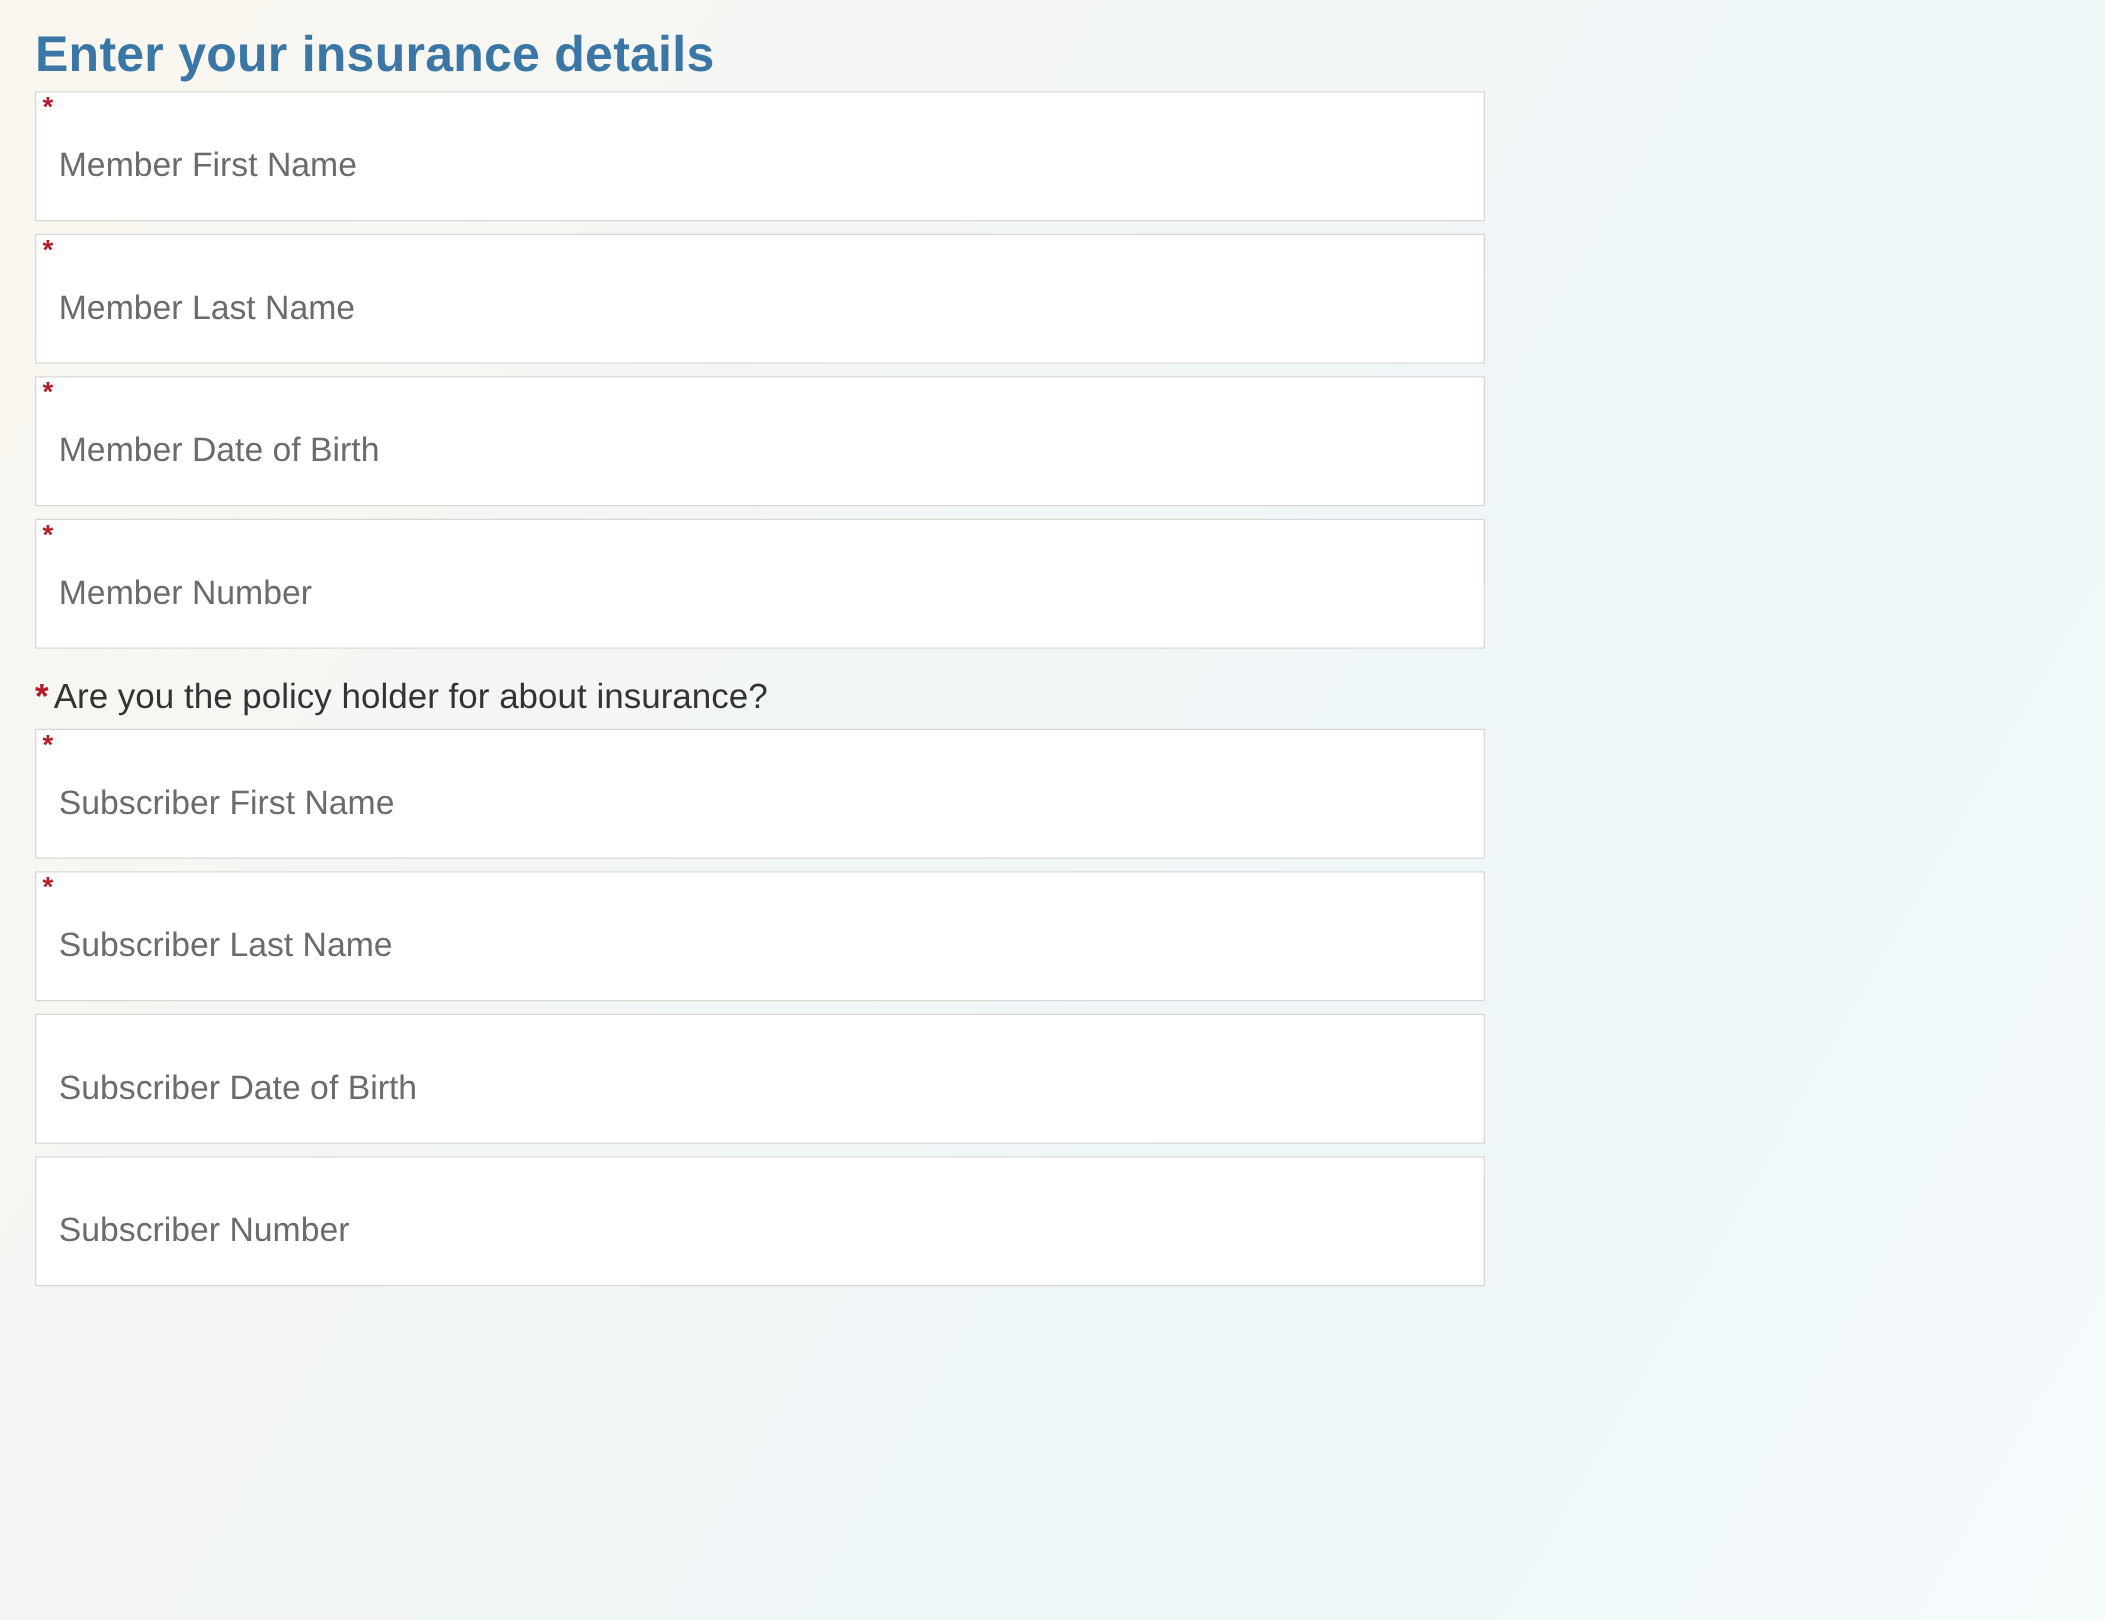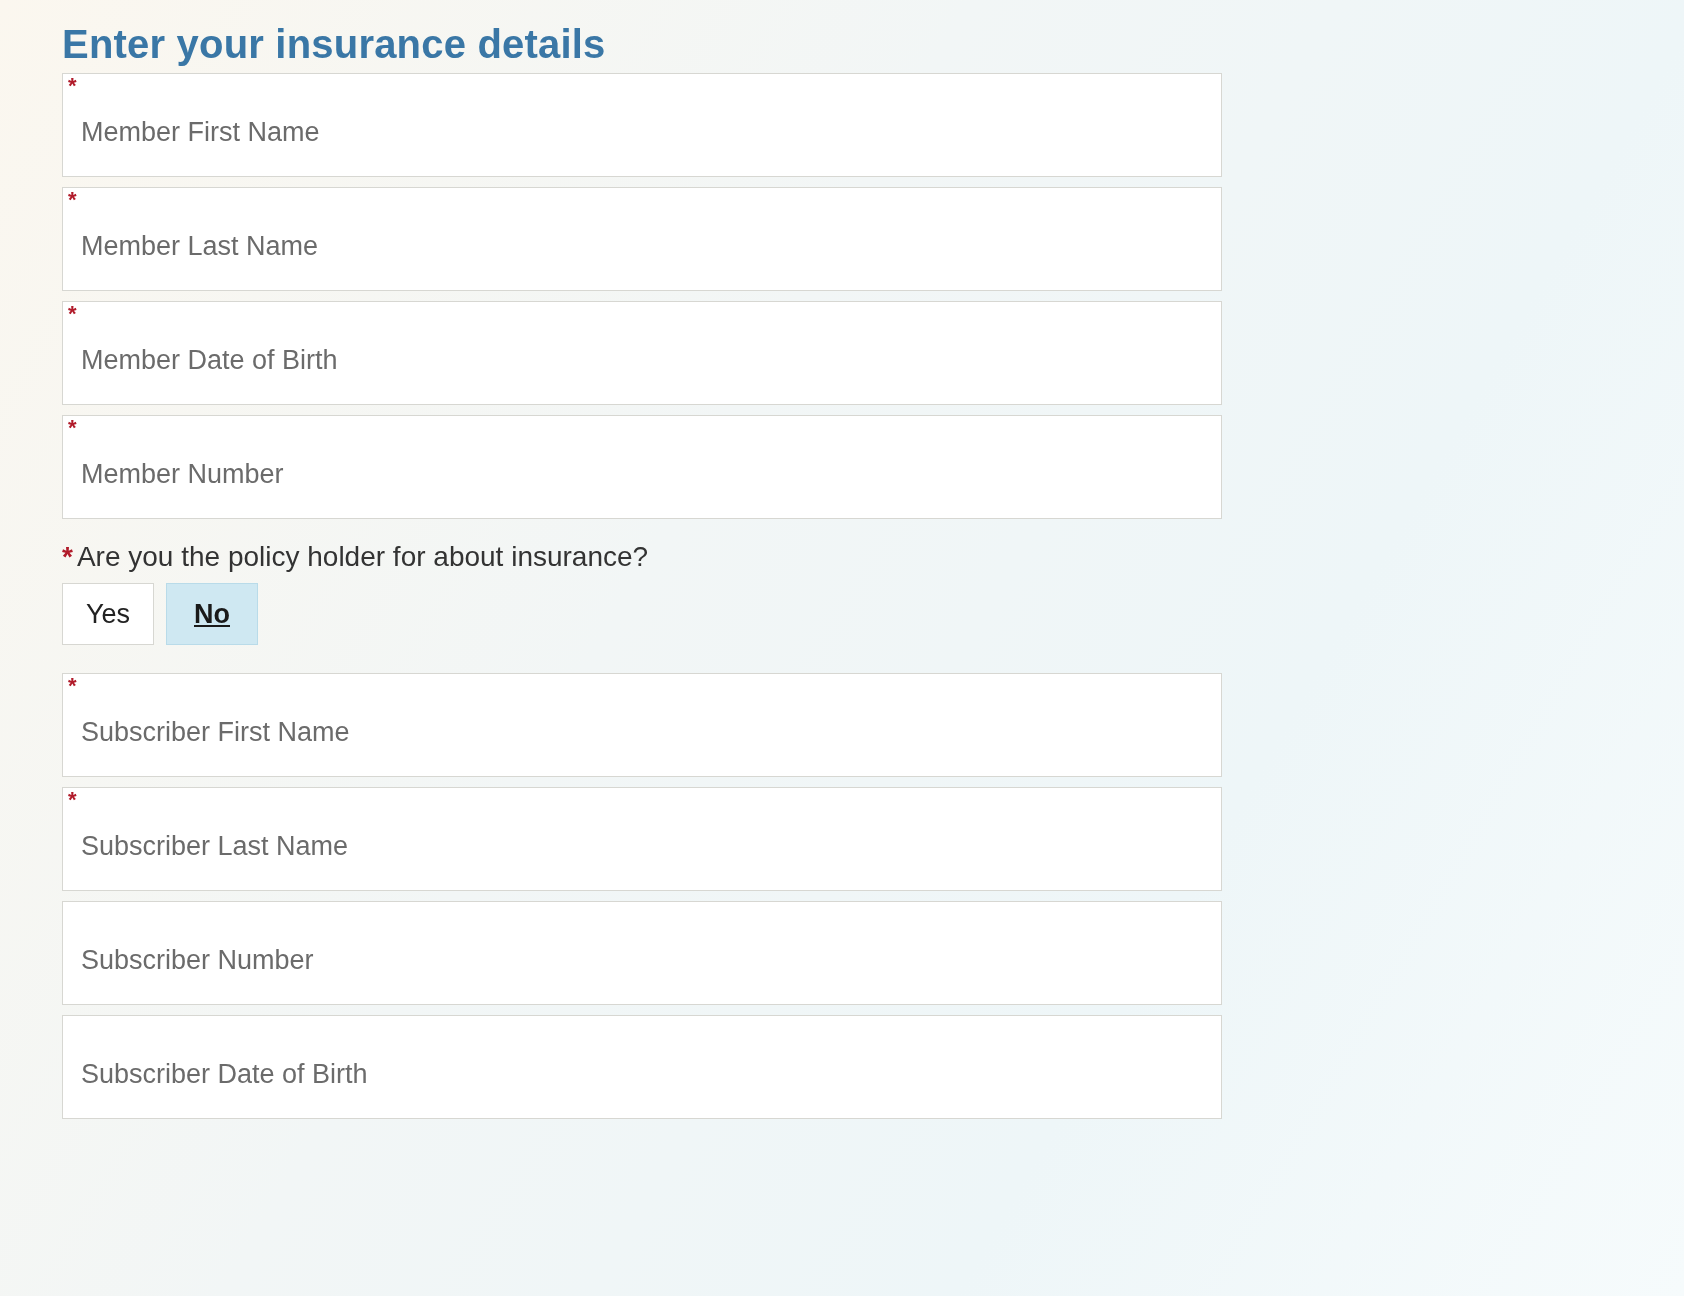--- a/index.html
+++ b/index.html
@@ -7,21 +7,20 @@
     padding: 0;
     width: 1684px;
     min-height: 1296px;
     font-family: "Segoe UI", "Helvetica Neue", Arial, sans-serif;
     background: linear-gradient(120deg, #fbf7ef 0%, #f2f6f6 40%, #eef6f8 70%, #f6fbfc 100%);
     color: #2b2b2b;
   }
   .page {
     padding: 22px 28px 40px 28px;
     box-sizing: border-box;
-    margin-left: 34px;
   }
   h1.page-title {
     margin: 0 0 6px 0;
     font-size: 40px;
     font-weight: 600;
     color: #3a77a6;
     letter-spacing: 0.2px;
   }
   p.intro {
     margin: 4px 0 30px 0;
@@ -131,38 +130,34 @@
 
     <div class="field-wrap">
       <span class="req-star">*</span>
       <input class="text-field" type="text" placeholder="Member Number" style="">
     </div>
 
 
     <div class="question-row">
       <span class="inline-star">*</span><span>Are you the policy holder for about insurance?</span>
     </div>
-    <div class="toggle-row">
-      <button type="button" class="toggle-btn">Yes</button>
-      <button type="button" class="toggle-btn selected">No</button>
-    </div>
 
 
     <div class="field-wrap">
       <span class="req-star">*</span>
       <input class="text-field" type="text" placeholder="Subscriber First Name" style="">
     </div>
 
     <div class="field-wrap">
       <span class="req-star">*</span>
       <input class="text-field" type="text" placeholder="Subscriber Last Name" style="">
     </div>
 
     <div class="field-wrap">
-      <input class="text-field" type="text" placeholder="Subscriber Number" style="">
+      <input class="text-field" type="text" placeholder="Subscriber Date of Birth" style="">
     </div>
 
     <div class="field-wrap">
-      <input class="text-field" type="text" placeholder="Subscriber Date of Birth" style="">
+      <input class="text-field" type="text" placeholder="Subscriber Number" style="">
     </div>
 
   </div>
 </div>
 
 </body></html>

